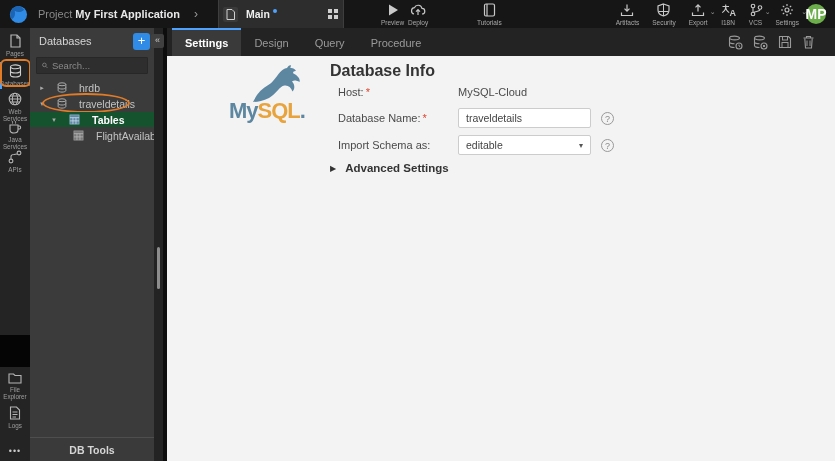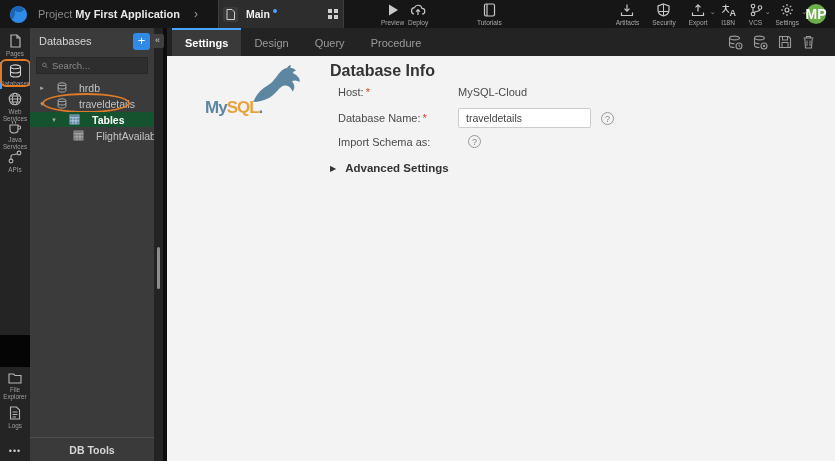--- a/index.html
+++ b/index.html
@@ -64,21 +64,21 @@
   .tabbar { position:absolute; left:167px; top:28px; width:668px; height:28px; background:#232323; display:flex; align-items:stretch; }
   .tab { padding:0 13px; display:flex; align-items:center; color:#9a9a9a; font-size:11px; border-top:2px solid transparent; margin-top:0; }
   .tab:first-child { margin-left:5px; }
   .tab.active { background:#3a3a3a; color:#fff; font-weight:bold; border-top:2px solid #4da1ff; }
   .tab-tools { margin-left:auto; display:flex; align-items:center; gap:10px; padding-right:20px; }
   .tab-tools .ticon { color:#9a9a9a; }
 
   
   .content { position:absolute; left:167px; top:56px; width:668px; height:405px; background:#f3f3f3; }
   .mysql-logo { position:absolute; left:38px; top:8px; width:110px; }
-  .mysql-word { font-size:17px; font-weight:bold; letter-spacing:-1px; margin-top:-6px; }
+  .mysql-word { font-size:22px; font-weight:bold; letter-spacing:-1px; margin-top:-6px;margin-left:24px; }
   .form { position:absolute; left:163px; top:6px; width:300px; font-size:11px; color:#4a4a4a; }
   .form-heading { font-size:16px; font-weight:bold; color:#333; }
   .frow { position:absolute; left:8px; display:flex; align-items:center; }
   .flabel { width:120px; flex:0 0 auto; }
   .req { color:#e0432e; margin-left:2px; }
   .fvalue { color:#4a4a4a; }
   .tinput { width:133px; height:20px; border:1px solid #ccc; border-radius:2px; background:#fff; font-size:10.5px; color:#444; padding:0 7px; font-family:inherit; outline:none; }
   .tselect { width:133px; height:20px; border:1px solid #ccc; border-radius:2px; background:#fff; font-size:10.5px; color:#444; padding:0 7px; display:flex; align-items:center; position:relative; }
   .tselect .sel-caret { margin-left:auto; font-size:8px; color:#555; }
   .help-circle { width:13px; height:13px; border:1px solid #999; border-radius:50%; color:#888; font-size:9px; line-height:12px; text-align:center; margin-left:10px; flex:0 0 auto; }
@@ -372,20 +372,24 @@
     </div>
 
     <div class="frow" style="top:46px">
       <span class="flabel"><span>Database Name:</span><span class="req">*</span></span>
       <input class="tinput" type="text" value="traveldetails" style="">
       <span class="help-circle">?</span>
     </div>
 
     <div class="frow" style="top:73px">
       <span class="flabel"><span>Import Schema as:</span></span>
+      <span class="tselect">
+        <span>editable</span>
+        <span class="sel-caret">▾</span>
+      </span>
       <span class="help-circle">?</span>
     </div>
 
     <div class="adv-row">
       <span class="arr">▶</span>
       <span>Advanced Settings</span>
     </div>
   </div>
 </div>
 

